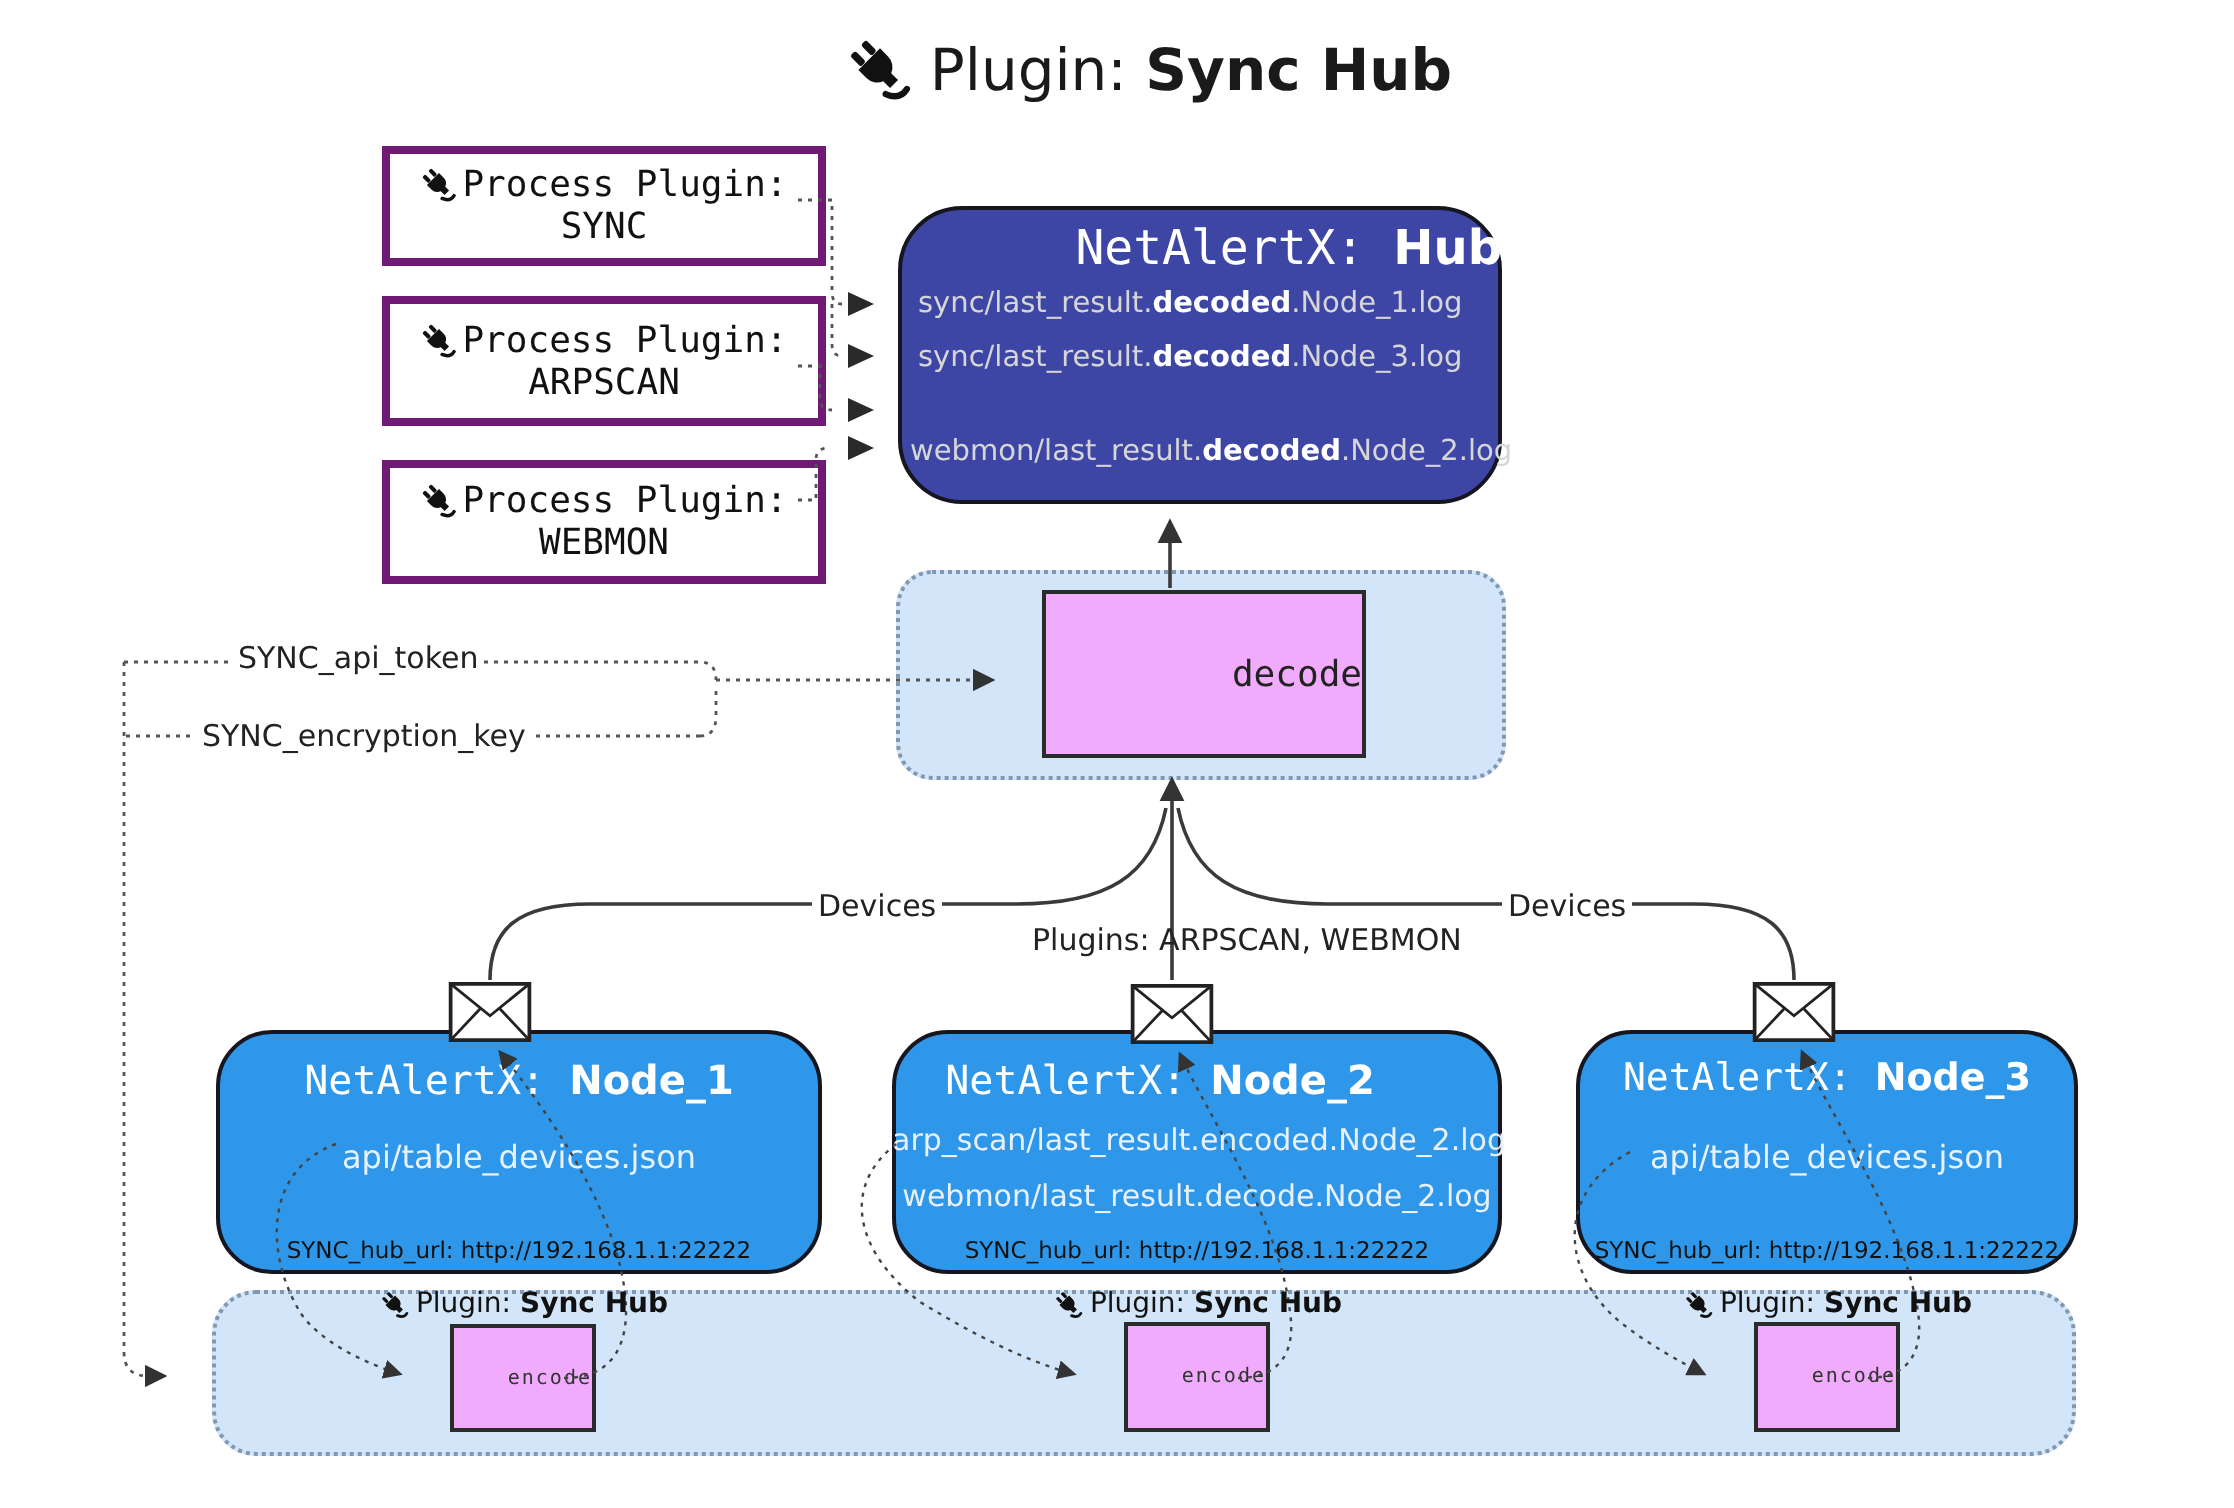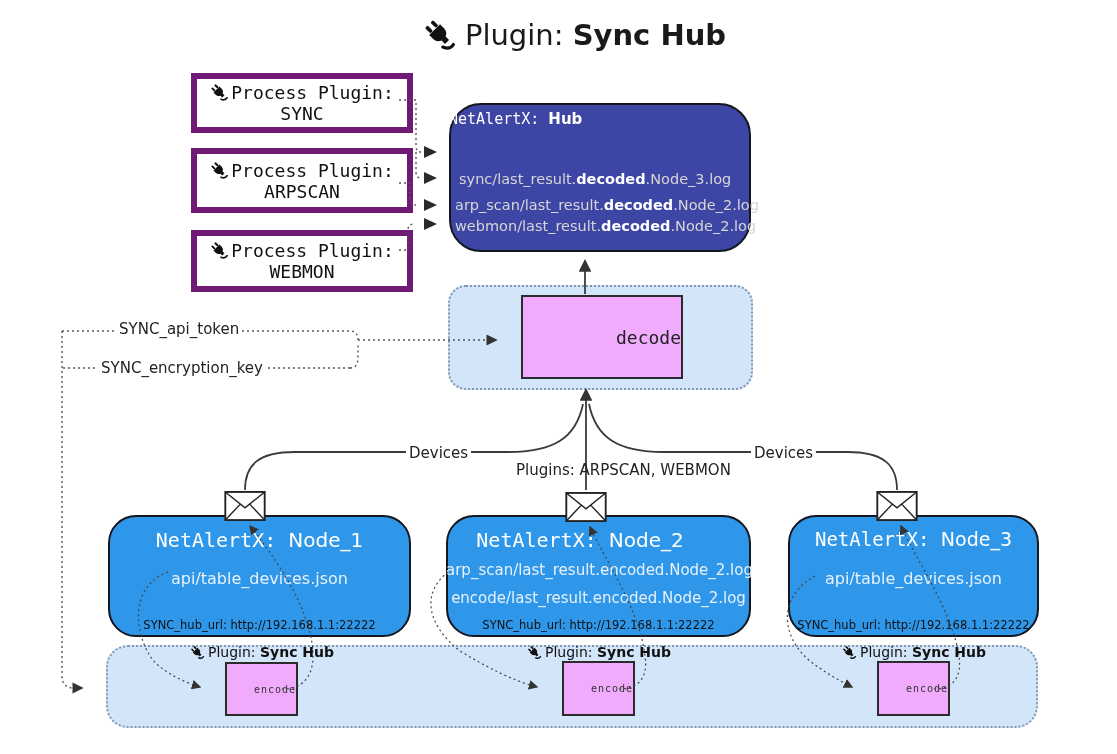--- a/index.html
+++ b/index.html
@@ -4,28 +4,28 @@
 <style>
   html,body{margin:0;padding:0;background:#fff;}
   #canvas{position:relative;width:1117px;height:754px;background:#fff;
           font-family:"DejaVu Sans",sans-serif;color:#1a1a1a;overflow:hidden;}
   .abs{position:absolute;margin-left:16px;}
   
   #title{left:0;top:18px;width:1117px;display:flex;justify-content:center;align-items:center;
          gap:8px;font-size:29px;color:#1a1a1a;z-index:10;}
   #title .bold{font-weight:700;}
   
-  .pbox{background:#fff;border:6px solid #701a75;box-sizing:border-box;z-index:2;
+  .pbox{background:#fff;border:4px solid #701a75;box-sizing:border-box;z-index:2;
         display:flex;flex-direction:column;align-items:center;justify-content:center;
         font-family:"DejaVu Sans Mono",monospace;font-size:18px;color:#111;}
   .pbox .l1{display:flex;align-items:center;gap:2px;}
   
   #hub{left:433px;top:103px;width:302px;height:149px;background:#3e46a5;border:2px solid #15161f;
        border-radius:32px;box-sizing:border-box;z-index:2;}
-  .hubtitle{left:433px;top:110px;width:302px;text-align:left;color:#fff;font-size:15px;z-index:3;}
+  .hubtitle{left:433px;top:110px;width:302px;text-align:right;color:#fff;font-size:24px;z-index:3;}
   .hubtitle .mono{font-family:"DejaVu Sans Mono",monospace;}
   .hubtitle .bold{font-weight:700;font-family:"DejaVu Sans",sans-serif;}
   .hubfile{color:#d6d6d6;font-size:14.5px;white-space:nowrap;z-index:3;}
   .hubfile b{color:#fff;font-weight:700;}
   .urltext{font-size:11px;color:#222;z-index:10;}
   
   .panel{background:#d3e5f8;border:2px dotted #7f98b3;box-sizing:border-box;z-index:1;}
   #decodePanel{left:432px;top:285px;width:305px;height:105px;border-radius:18px;}
   #encodePanel{left:90px;top:645px;width:932px;height:83px;border-radius:22px;}
   .wbox{background:#f0abfc;border:2px solid #2b2b2b;box-sizing:border-box;z-index:2;
@@ -33,21 +33,21 @@
   #decodeBox{left:505px;top:295px;width:162px;height:84px;
         font-family:"DejaVu Sans Mono",monospace;font-size:18px;color:#222;}
   .ebox{font-family:"DejaVu Sans Mono",monospace;font-size:10px;letter-spacing:1px;color:#333;}
   .elabel{display:flex;align-items:center;justify-content:center;gap:3px;font-size:14px;
           color:#111;z-index:10;white-space:nowrap;}
   .elabel .bold{font-weight:700;}
   
   .node{background:#2e97ea;border:2.5px solid #15161f;border-radius:28px;box-sizing:border-box;z-index:2;}
   .ntitle{text-align:center;color:#fff;font-size:20px;white-space:nowrap;z-index:3;}
   .ntitle .mono{font-family:"DejaVu Sans Mono",monospace;}
-  .ntitle .bold{font-weight:400;}
+  .ntitle .bold{font-weight:700;}
   .nfile{text-align:center;color:#e8f1fb;font-size:15px;white-space:nowrap;z-index:3;}
   .nurl{text-align:center;color:#111;font-size:11.5px;white-space:nowrap;z-index:3;}
   
   .linelabel{background:#fff;padding:0 3px;font-size:15px;color:#222;z-index:10;white-space:nowrap;}
   #svgLayer{position:absolute;left:0;top:0;z-index:5;pointer-events:none;}
   .icon{display:inline-block;color:#111;}
 </style>
 </head>
 <body>
 
@@ -102,22 +102,22 @@
         </svg>
       <span>Process Plugin:</span>
       </span>
     <span>WEBMON</span>
   </div>
 
   <div id="hub" class="abs"></div>
   <div class="abs hubtitle">
     <span class="mono">NetAlertX: </span><span class="bold">Hub</span>
   </div>
+  <div class="abs hubfile" style="left:443px;top:144px;"><span>sync/last_result.</span><b>decoded</b><span>.Node_1.log</span></div>
   <div class="abs hubfile" style="left:443px;top:171px;"><span>sync/last_result.</span><b>decoded</b><span>.Node_3.log</span></div>
-  <div class="abs hubfile" style="left:439px;top:197px;"><span>arp_scan/last_result.</span><b>decoded</b><span>.Node_2.log</span></div>
   <div class="abs hubfile" style="left:439px;top:218px;"><span>webmon/last_result.</span><b>decoded</b><span>.Node_2.log</span></div>
 
   <div id="decodePanel" class="abs panel"></div>
   <div id="decodeBox" class="abs wbox">
     <span>decode</span>
   </div>
 
   <div class="abs linelabel" style="left:100px;top:320px;">SYNC_api_token</div>
   <div class="abs linelabel" style="left:82px;top:359px;">SYNC_encryption_key</div>
 
@@ -130,21 +130,21 @@
     <span class="mono">NetAlertX: </span><span class="bold">Node_1</span>
   </div>
   <div class="abs nfile" style="left:92px;top:569px;width:303px;font-size:16px;">api/table_devices.json</div>
   <div class="abs nurl" style="left:92px;top:618px;width:303px;">SYNC_hub_url: http://192.168.1.1:22222</div>
 
   <div class="abs node" style="left:430px;top:515px;width:305px;height:122px;"></div>
   <div class="abs ntitle" style="left:430px;top:528px;width:268px;">
     <span class="mono">NetAlertX: </span><span class="bold">Node_2</span>
   </div>
   <div class="abs nfile" style="left:430px;top:561px;width:305px;">arp_scan/last_result.encoded.Node_2.log</div>
-  <div class="abs nfile" style="left:430px;top:589px;width:305px;">encode/last_result.encoded.Node_2.log</div>
+  <div class="abs nfile" style="left:430px;top:589px;width:305px;">webmon/last_result.decode.Node_2.log</div>
   <div class="abs nurl" style="left:430px;top:618px;width:305px;">SYNC_hub_url: http://192.168.1.1:22222</div>
 
   <div class="abs node" style="left:772px;top:515px;width:251px;height:122px;"></div>
   <div class="abs ntitle" style="left:772px;top:528px;width:251px;font-size:19px;">
     <span class="mono">NetAlertX: </span><span class="bold">Node_3</span>
   </div>
   <div class="abs nfile" style="left:772px;top:569px;width:251px;font-size:16px;">api/table_devices.json</div>
   <div class="abs nurl" style="left:772px;top:618px;width:251px;">SYNC_hub_url: http://192.168.1.1:22222</div>
 
   <div id="encodePanel" class="abs panel"></div>

